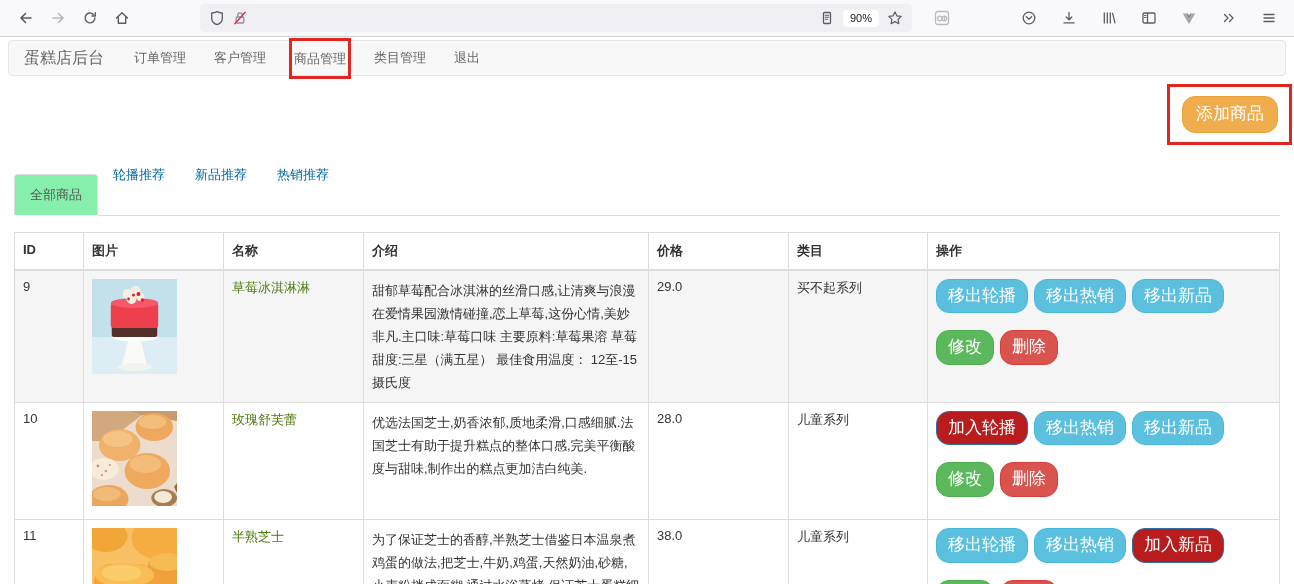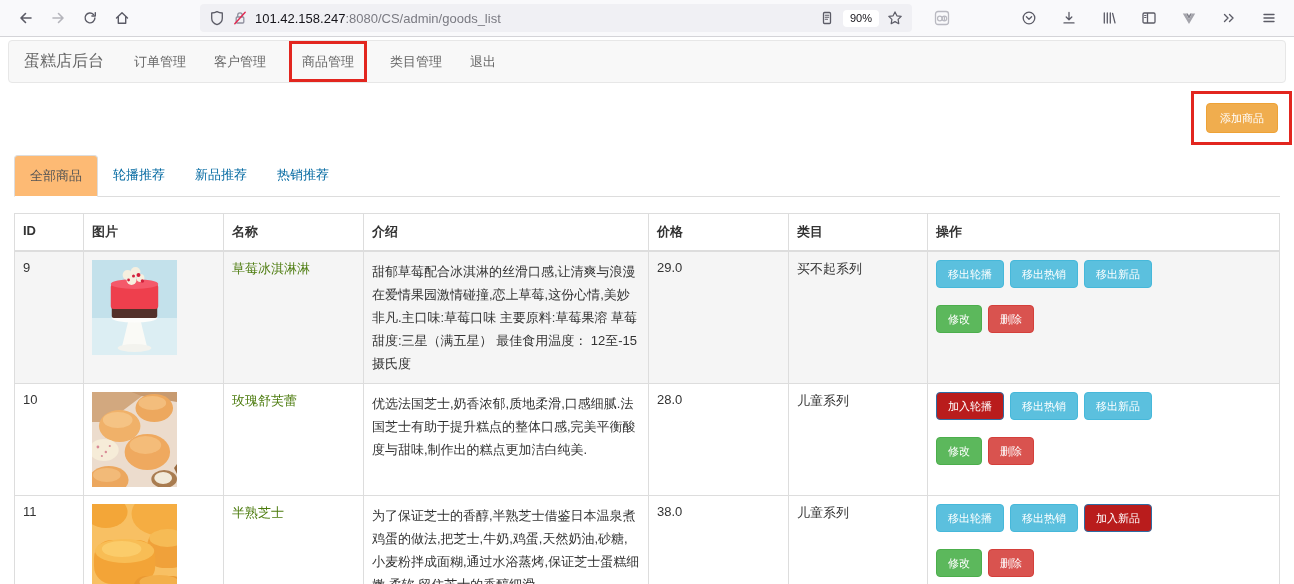--- a/index.html
+++ b/index.html
@@ -16,41 +16,41 @@
   .url-text { font-size:13px; color:#15141a; white-space:nowrap; }
   .url-text .path { color:#7a7a82; }
   .url-right { margin-left:auto; display:flex; align-items:center; gap:8px; }
   .zoom-pill { background:#fff; border-radius:4px; font-size:11px; color:#15141a;
     padding:3px 7px; line-height:1; }
   .translate-slot { margin-left:14px; }
   .right-icons { margin-left:auto; display:flex; align-items:center; gap:10px; }
   .right-icons .tb-btn { width:30px; }
 
   
-  .navbar { margin:3px 8px 0; height:43px; background:#f8f8f8; border:1px solid #e7e7e7;
+  .navbar { margin:3px 8px 0; height:36px; background:#f8f8f8; border:1px solid #e7e7e7;
     border-radius:4px; display:flex; align-items:center; padding:0 15px; }
   .brand { font-size:16px; color:#666; margin-right:16px; text-decoration:none; }
   .nav-item { font-size:13px; color:#666; padding:0 14px; text-decoration:none; }
-  .annotated-wrap { border:3px solid #e2261f; padding:8px 10px; margin:16px 9px; }
+  .annotated-wrap { border:3px solid #e2261f; padding:8px 2px; margin:16px 9px; }
   .annotated-wrap .nav-item { padding:0; }
 
   .add-row { display:flex; justify-content:flex-end; margin:8px 2px 0 0; }
   .annotation-box { border:3px solid #e2261f; padding:9px 11px 9px 12px; }
-  .btn { border-radius:4px; font-size:11px; color:#fff; border:1px solid transparent;
+  .btn { border-radius:13px; font-size:17px; color:#fff; border:1px solid transparent;
     padding:7px 11px; cursor:pointer; font-family:inherit; line-height:1.1; }
   .btn-warning { background:#f0ad4e; border-color:#eea236; padding:8px 13px; }
   .btn-info    { background:#5bc0de; border-color:#46b8da; }
   .btn-primary { background:#b91c1c; border-color:#2e6da4; }
   .btn-success { background:#5cb85c; border-color:#4cae4c; }
   .btn-danger  { background:#d9534f; border-color:#d43f3a; }
 
   .tabs { margin:10px 14px 0; display:flex; list-style:none; border-bottom:1px solid #ddd; }
   .tab { font-size:13px; color:#0369a1; padding:11px 15px; cursor:pointer; margin-bottom:-1px; }
-  .tab.active { background:#fdba74; color:#555; border:1px solid #ddd; border-bottom-color:#fff;
-    border-radius:4px 4px 0 0; cursor:default; }
+  .tab.active { background:#86efac; color:#555; border:1px solid #ddd; border-bottom-color:#fff;
+    border-radius:4px 4px 0 0; cursor:default;margin-top:19px; }
 
   .goods-table { margin:16px 14px 0; border-collapse:collapse; width:1266px; table-layout:fixed; }
   .goods-table th, .goods-table td { border:1px solid #ddd; padding:8px; font-size:13px;
     color:#333; text-align:left; vertical-align:top; }
   .goods-table thead th { border-bottom-width:2px; font-weight:bold; padding:9px 8px; }
   .goods-table tbody tr:first-child { background:#f5f5f5; }
   .product-image { width:85px; height:95px; }
   .product-image svg { display:block; width:100%; height:100%; }
   .name-link { color:#4d7c0f; text-decoration:none; }
   .desc { line-height:23px; }
@@ -88,21 +88,20 @@
     <svg width="16" height="16" viewBox="0 0 16 16">
         <path d="M8 1.6 C9.8 2.5 11.8 2.9 13.3 3 V8.2 C13.3 11.6 10.9 13.7 8 14.6 C5.1 13.7 2.7 11.6 2.7 8.2 V3 C4.2 2.9 6.2 2.5 8 1.6 Z" stroke="#5b5b66" stroke-width="1.3" fill="none" stroke-linejoin="round"></path>
       </svg>
     <svg width="16" height="16" viewBox="0 0 16 16">
         <g stroke="#8f8f9d" fill="none" stroke-width="1.3">
           <rect x="4.2" y="7" width="7.6" height="6" rx="1"></rect>
           <path d="M5.7 7 V5.2 a2.3 2.3 0 0 1 4.6 0 V7"></path>
         </g>
         <path d="M2.8 13.8 L13.2 2.2" stroke="#e22850" stroke-width="1.4" stroke-linecap="round"></path>
       </svg>
-    <span class="url-text"><span>101.42.158.247</span><span class="path">:8080/CS/admin/goods_list</span></span>
     <span class="url-right">
       <svg width="16" height="16" viewBox="0 0 16 16">
           <rect x="4.5" y="2.5" width="7" height="11" rx="1" stroke="#5b5b66" fill="none" stroke-width="1.3"></rect>
           <path d="M6.3 5.2 h3.4 M6.3 7.2 h3.4 M6.3 9.2 h2.2" stroke="#5b5b66" stroke-width="1.1" stroke-linecap="round"></path>
         </svg>
       <span class="zoom-pill">90%</span>
       <svg width="16" height="16" viewBox="0 0 16 16">
           <path d="M8 1.9 L9.9 5.8 L14.2 6.4 L11.1 9.4 L11.8 13.7 L8 11.6 L4.2 13.7 L4.9 9.4 L1.8 6.4 L6.1 5.8 Z" fill="none" stroke="#5b5b66" stroke-width="1.2" stroke-linejoin="round"></path>
         </svg>
     </span>

